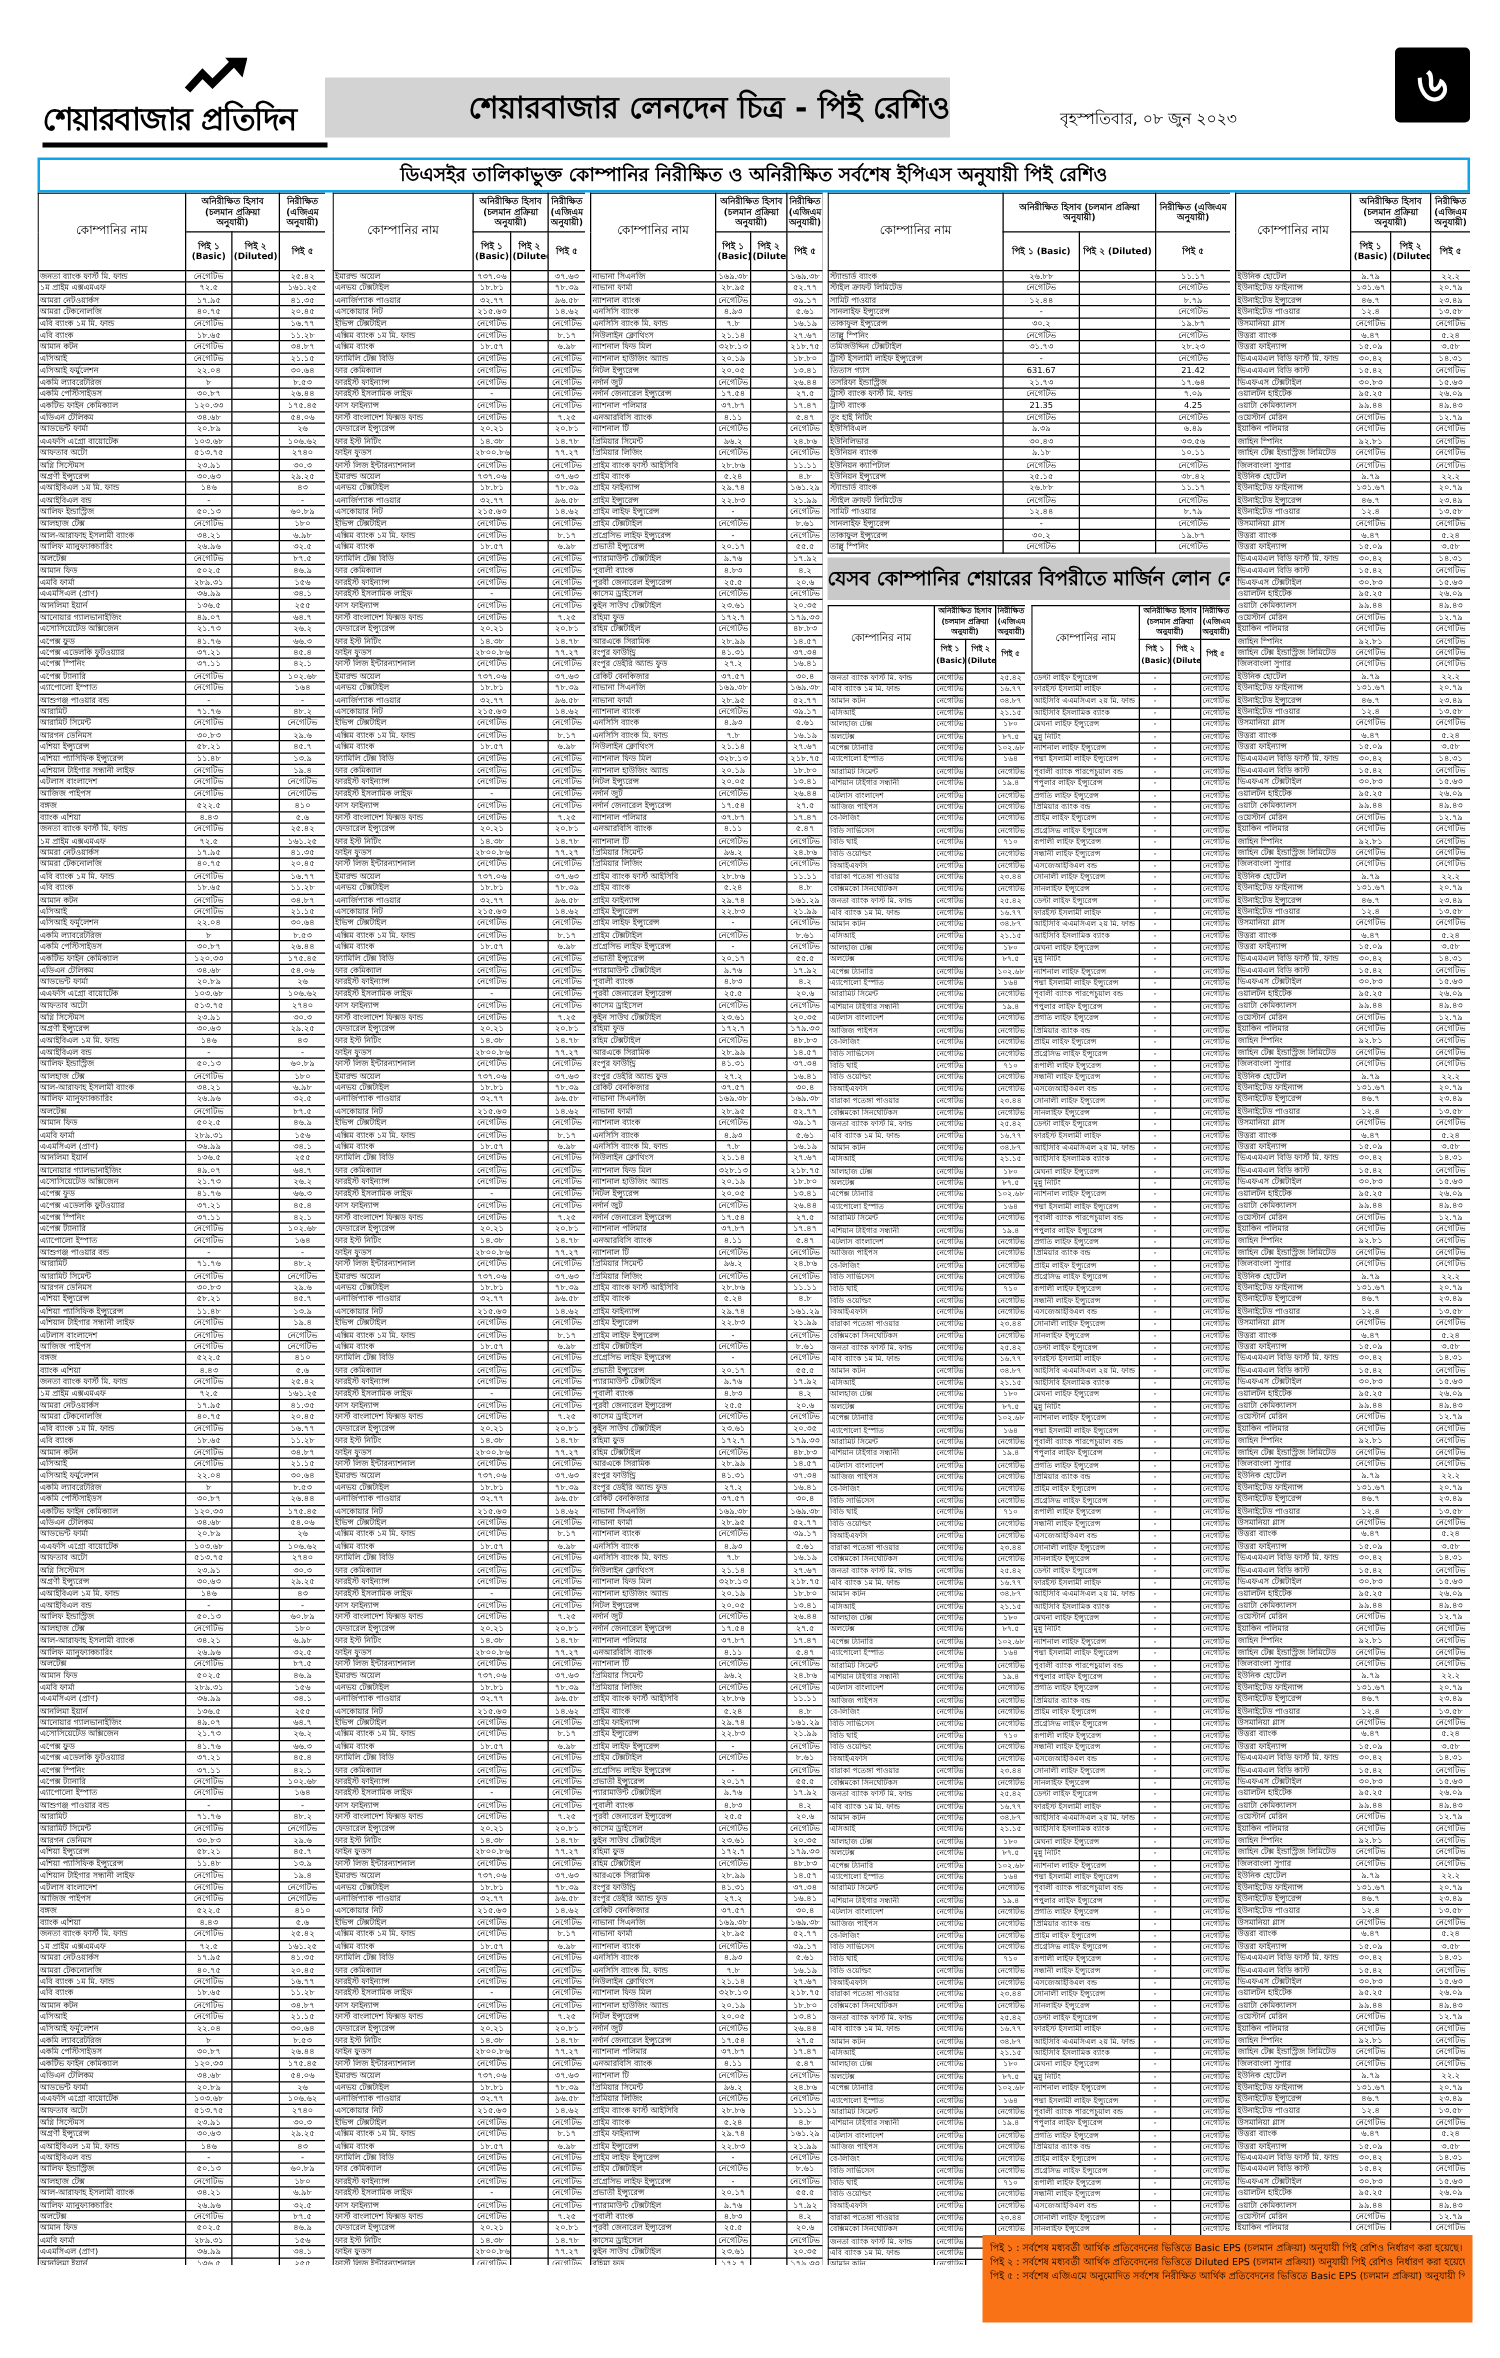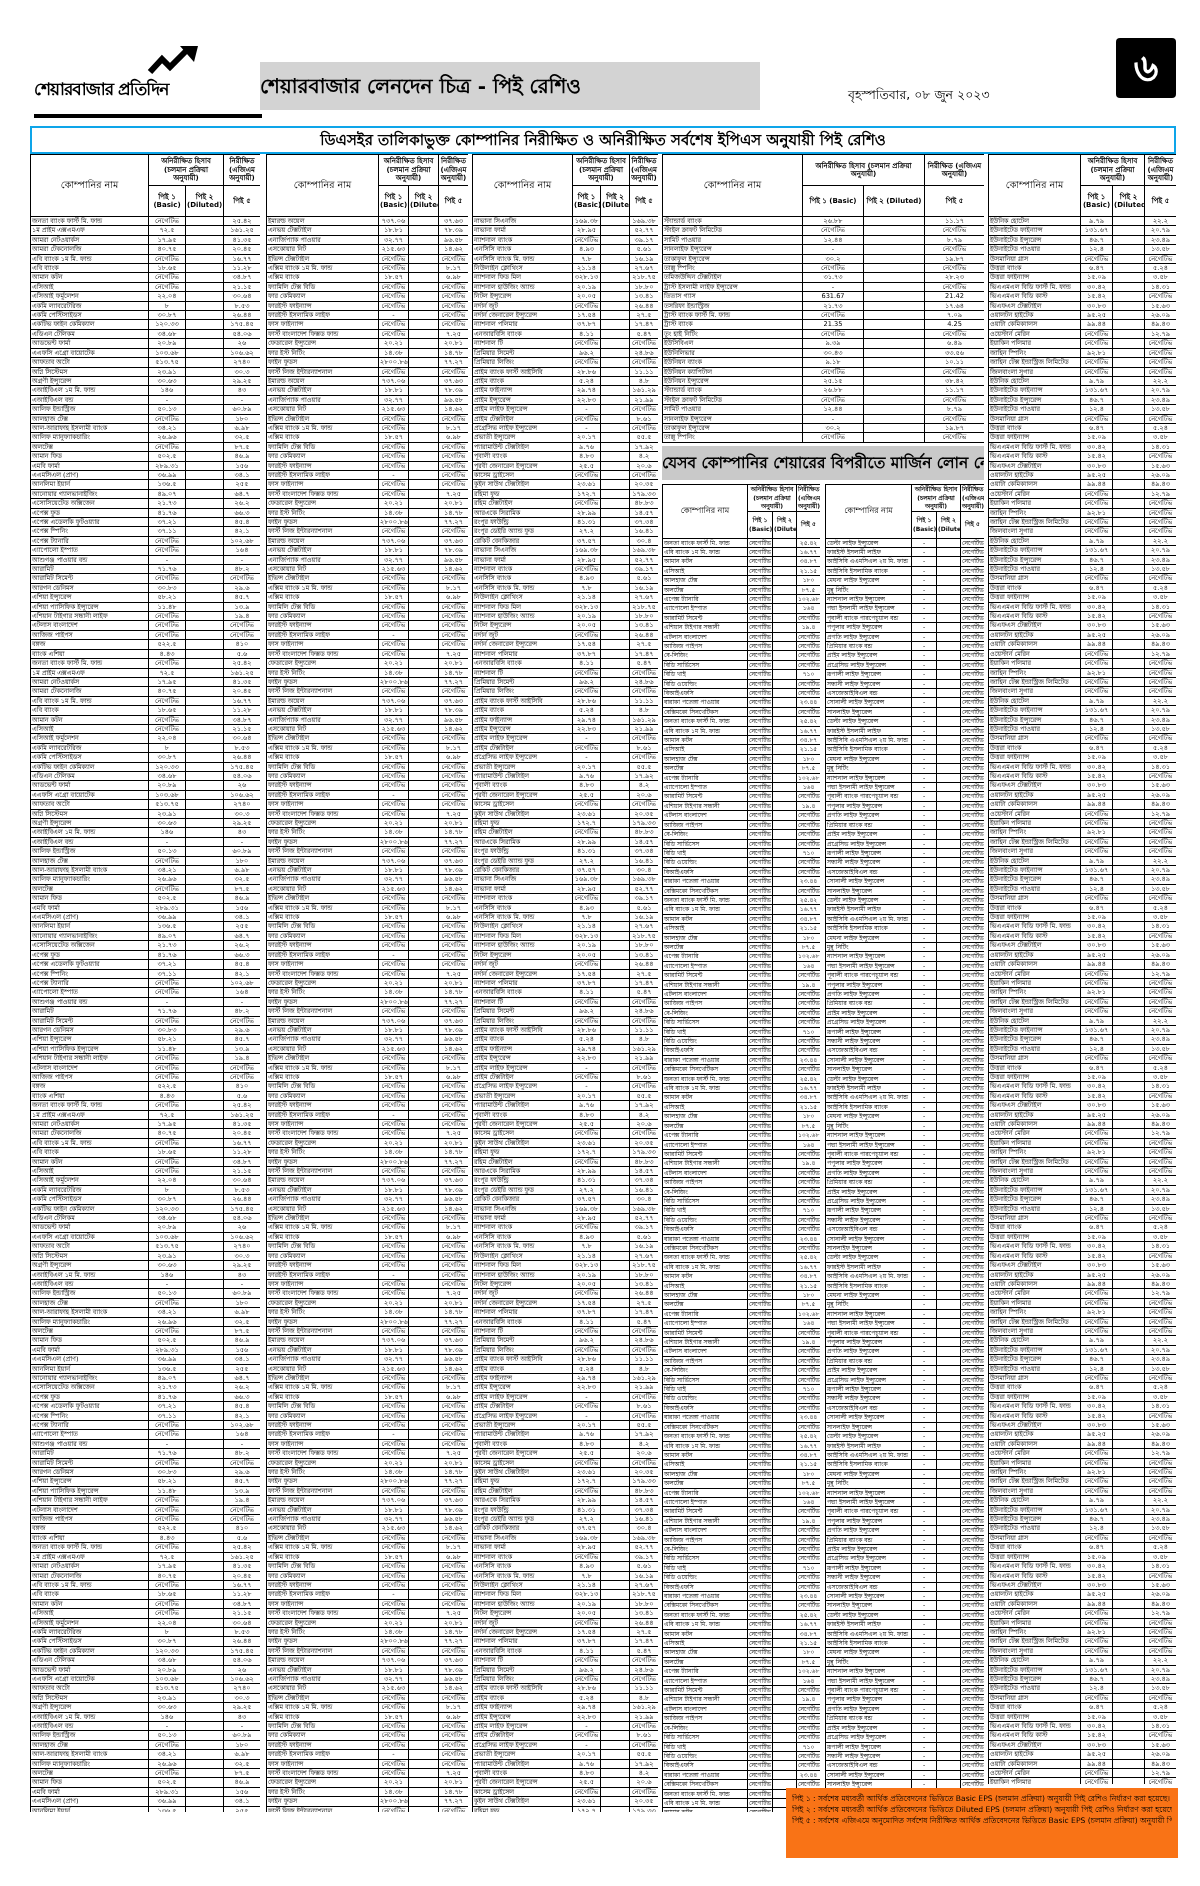--- a/index.html
+++ b/index.html
@@ -4,27 +4,27 @@
 <style>
   html,body{margin:0;padding:0;}
   body{
     width:1200px;height:1886px;position:relative;background:#ffffff;
     font-family:"DejaVu Sans",sans-serif;color:#000;
   }
   .abs{position:absolute;}
   
   .masthead{
     left:34px;top:76px;width:228px;height:38px;
-    font-size:17px;font-weight:bold;letter-spacing:-1px;
+    font-size:25px;font-weight:bold;letter-spacing:-1px;
     border-bottom:4px solid #000;white-space:nowrap;overflow:hidden;
   }
   .arrow-ico{left:146px;top:46px;}
   .title-band{
     left:260px;top:62px;width:500px;height:48px;background:#d3d3d3;
-    font-size:20px;font-weight:bold;text-align:left;line-height:48px;
+    font-size:24px;font-weight:bold;text-align:right;line-height:48px;
     white-space:nowrap;overflow:hidden;
   }
   .dateline{left:848px;top:86px;font-size:12.5px;white-space:nowrap;}
   .pagenum{
     left:1116px;top:38px;width:60px;height:60px;background:#000;color:#fff;
     font-size:38px;font-weight:bold;text-align:center;line-height:60px;border-radius:4px;
   }
   .subtitle-bar{
     left:30px;top:126px;width:1142px;height:24px;border:2px solid #0ea5e9;
     font-size:15px;font-weight:bold;text-align:center;line-height:24px;

